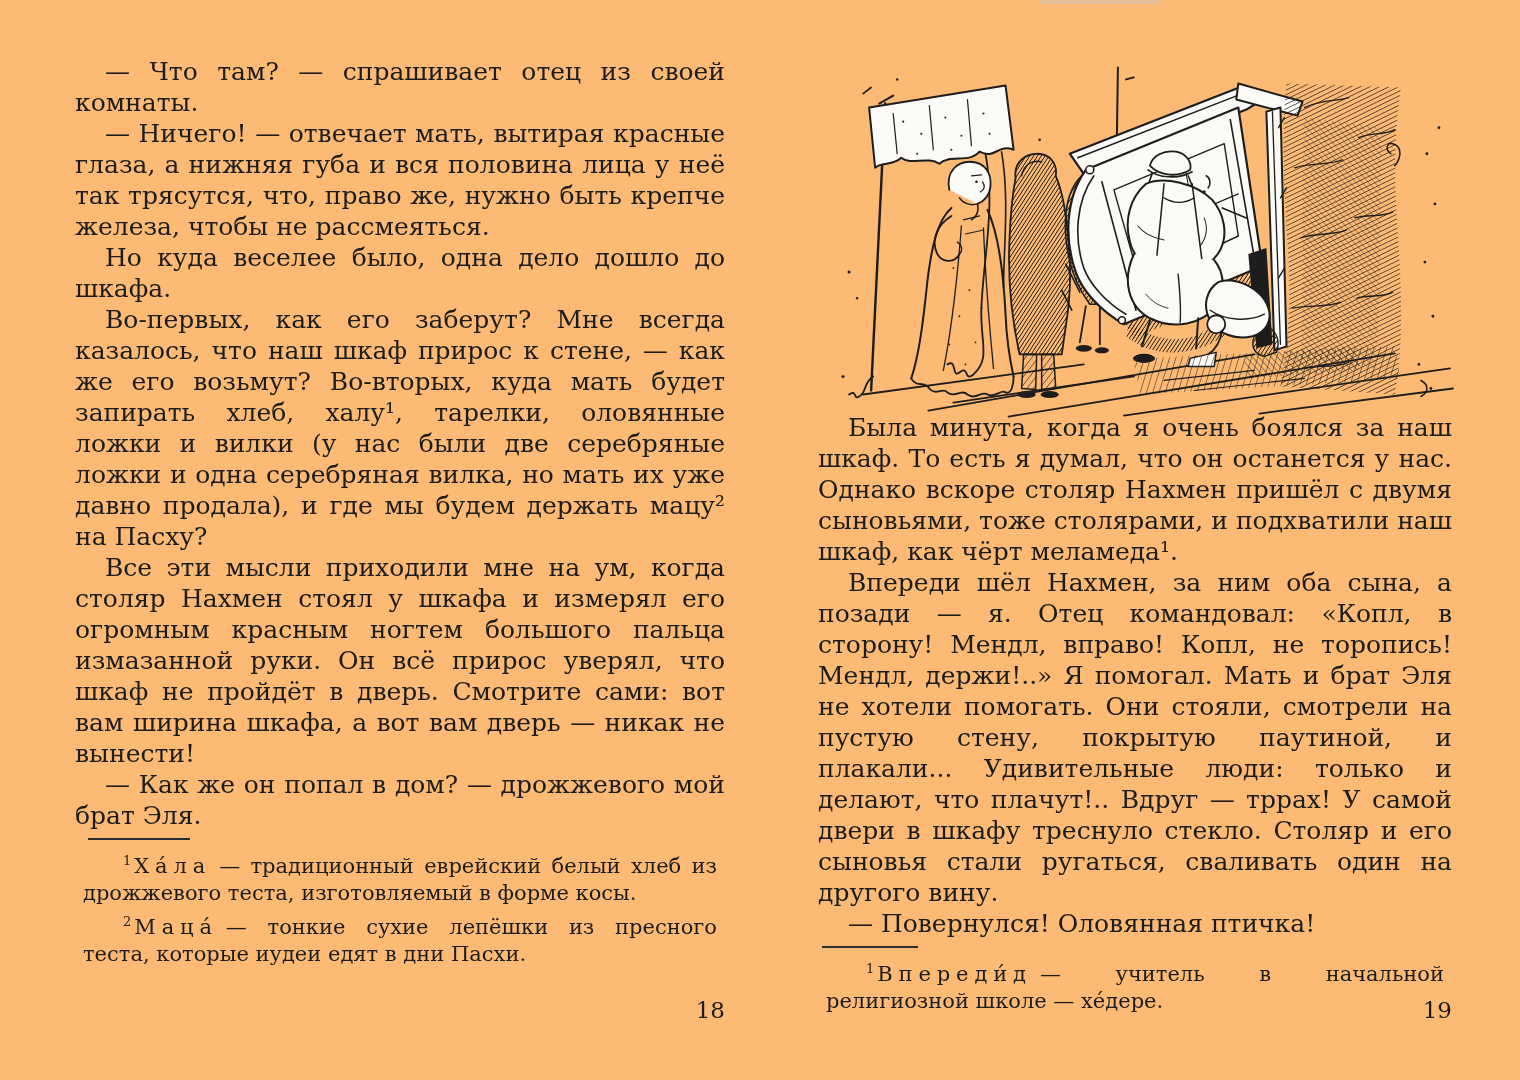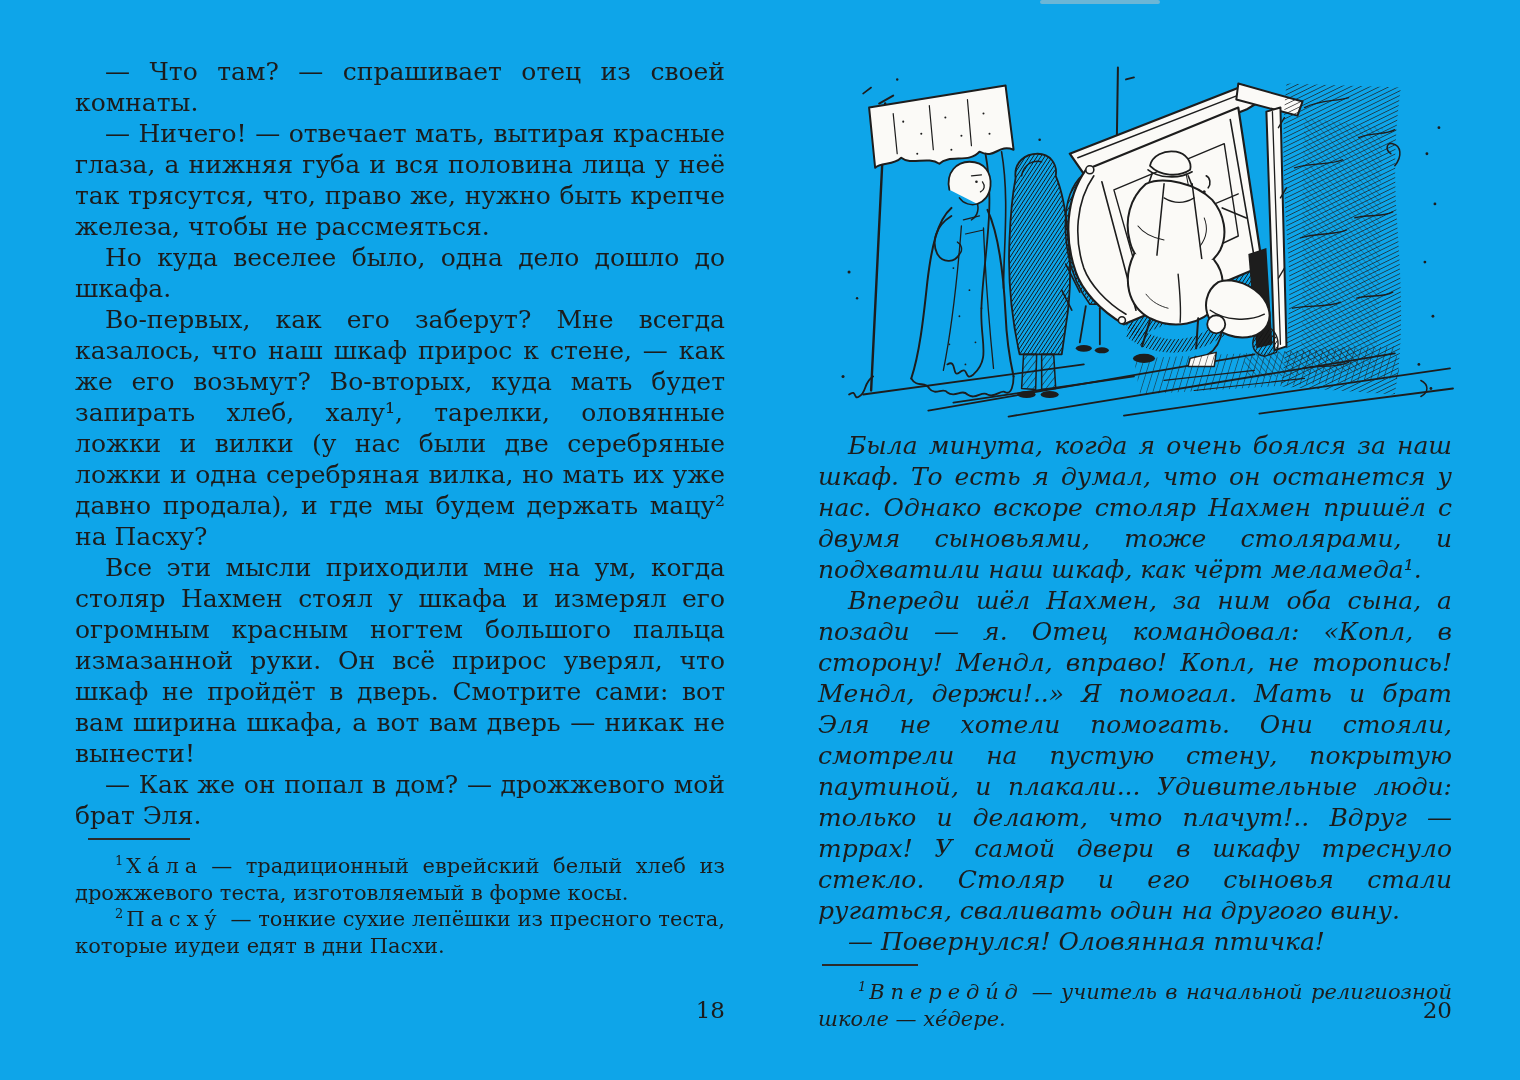--- a/index.html
+++ b/index.html
@@ -1,44 +1,44 @@
 <!DOCTYPE html>
 <html lang="ru"><head>
 <meta charset="utf-8">
 <style>
   html,body{margin:0;padding:0;background:#e9e8e4;}
   .spread{
     position:relative;
     width:1520px;height:1080px;
-    background:#0ea5e9;
+    background:#fdba74;
     overflow:hidden;
     font-family:"DejaVu Serif","Liberation Serif",serif;
     color:#1c1c1c;
   }
   .gutter-smudge{
     position:absolute;left:1040px;top:0;width:120px;height:4px;
     background:#c9c8c4;opacity:.5;border-radius:2px;
   }
   .page-text{
     position:absolute;
     text-align:justify;
     font-size:25px;
     line-height:31px;
     hyphens:none;
   }
   .page-text.left{left:75px;top:56px;width:650px;}
-  .page-text.right{left:818px;top:430px;width:634px;font-style:italic;}
+  .page-text.right{left:818px;top:412px;width:634px;}
   .para{margin:0;text-indent:30px;}
   .fn-rule{
     border:0;border-top:2px solid #2b2b2b;
     margin:7px 0 13px 13px;width:102px;height:0;
   }
   .page-text.right .fn-rule{margin-left:4px;width:96px;}
   .footnote{
-    margin:0;text-indent:40px;
+    margin:8px;text-indent:40px;
     font-size:21px;line-height:26.5px;text-align:justify;
   }
   .fn-marker{font-size:13px;line-height:0;margin-right:3px;}
   .fn-term{letter-spacing:.28em;margin-right:8px;}
   .page-number{
     position:absolute;top:997px;text-align:right;
     font-size:23px;line-height:26px;
   }
   .page-number.pn-left{left:75px;width:650px;}
   .page-number.pn-right{left:818px;width:634px;}
@@ -58,21 +58,21 @@
     <p class="para">— Что там? — спрашивает отец из своей комнаты.</p>
     <p class="para">— Ничего! — отвечает мать, вытирая красные глаза, а нижняя губа и вся половина лица у неё так трясутся, что, право же, нужно быть крепче железа, чтобы не рассмеяться.</p>
     <p class="para">Но куда веселее было, одна дело дошло до шкафа.</p>
     <p class="para">Во-первых, как его заберут? Мне всегда казалось, что наш шкаф прирос к стене, — как же его возьмут? Во-вторых, куда мать будет запирать хлеб, халу¹, тарелки, оловянные ложки и вилки (у нас были две серебряные ложки и одна серебряная вилка, но мать их уже давно продала), и где мы будем держать мацу² на Пасху?</p>
     <p class="para">Все эти мысли приходили мне на ум, когда столяр Нахмен стоял у шкафа и измерял его огромным красным ногтем большого пальца измазанной руки. Он всё прирос уверял, что шкаф не пройдёт в дверь. Смотрите сами: вот вам ширина шкафа, а вот вам дверь — никак не вынести!</p>
     <p class="para">— Как же он попал в дом? — дрожжевого мой брат Эля.</p>
 
     <hr class="fn-rule">
 
     <p class="footnote"><sup class="fn-marker">1</sup><span class="fn-term">Ха́ла</span><span class="fn-text">— традиционный еврейский белый хлеб из дрожжевого теста, изготовляемый в форме косы.</span></p>
-    <p class="footnote"><sup class="fn-marker">2</sup><span class="fn-term">Пасху́</span><span class="fn-text">— тонкие сухие лепёшки из пресного теста, которые иудеи едят в дни Пасхи.</span></p>
+    <p class="footnote"><sup class="fn-marker">2</sup><span class="fn-term">Маца́</span><span class="fn-text">— тонкие сухие лепёшки из пресного теста, которые иудеи едят в дни Пасхи.</span></p>
   </section>
   <div class="page-number pn-left">18</div>
 
   <figure class="illustration">
     <svg viewBox="0 0 620 360" xmlns="http://www.w3.org/2000/svg">
       <defs>
         <pattern id="hA" width="5" height="5" patternUnits="userSpaceOnUse" patternTransform="rotate(38)">
           <line x1="0" y1="0" x2="0" y2="5" stroke="#1d1d1d" stroke-width="1.1"></line>
         </pattern>
         <pattern id="hB" width="4.6" height="4.6" patternUnits="userSpaceOnUse" patternTransform="rotate(-42)">
@@ -285,14 +285,14 @@
 
   <section class="page-text right">
     <p class="para">Была минута, когда я очень боялся за наш шкаф. То есть я думал, что он останется у нас. Однако вскоре столяр Нахмен пришёл с двумя сыновьями, тоже столярами, и подхватили наш шкаф, как чёрт меламеда¹.</p>
     <p class="para">Впереди шёл Нахмен, за ним оба сына, а позади — я. Отец командовал: «Копл, в сторону! Мендл, вправо! Копл, не торопись! Мендл, держи!..» Я помогал. Мать и брат Эля не хотели помогать. Они стояли, смотрели на пустую стену, покрытую паутиной, и плакали... Удивительные люди: только и делают, что плачут!.. Вдруг — тррах! У самой двери в шкафу треснуло стекло. Столяр и его сыновья стали ругаться, сваливать один на другого вину.</p>
     <p class="para">— Повернулся! Оловянная птичка!</p>
 
     <hr class="fn-rule">
 
     <p class="footnote"><sup class="fn-marker">1</sup><span class="fn-term">Впереди́д</span><span class="fn-text">— учитель в начальной религиозной школе — хе́дере.</span></p>
   </section>
-  <div class="page-number pn-right">20</div>
+  <div class="page-number pn-right">19</div>
 </div>
 
 </body></html>

